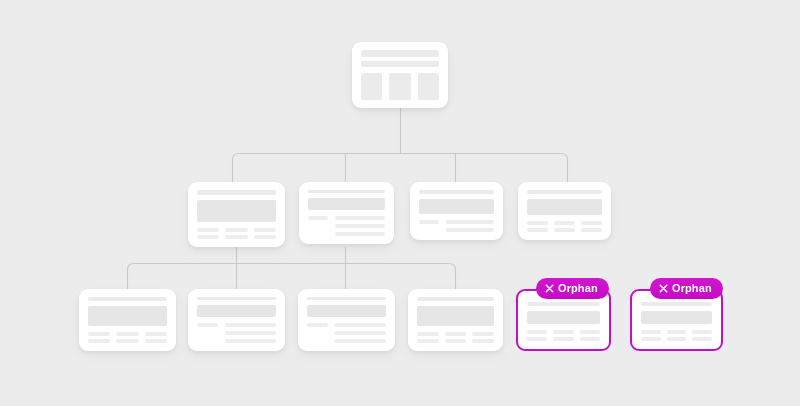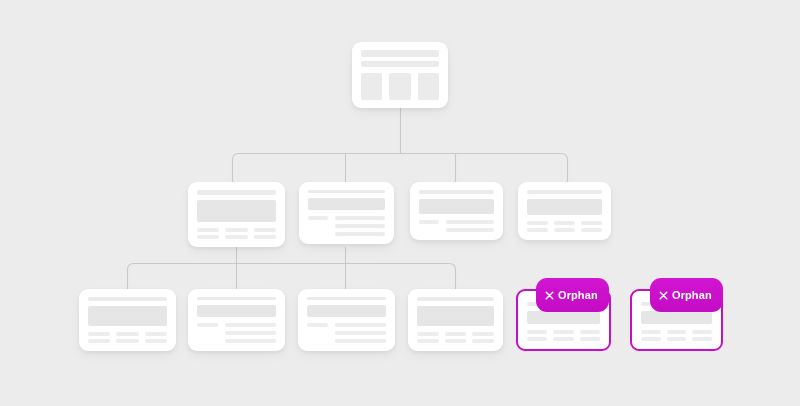--- a/index.html
+++ b/index.html
@@ -98,21 +98,21 @@
     display: flex;
     flex-direction: column;
     gap: 4px;
   }
 
   
   .orphan-badge {
     position: absolute;
     top: -13px;
     left: 18px;
-    height: 34px;
+    height: 21px;
     padding: 0 11px 0 9px;
     border-radius: 11px;
     background: #cc0ccc;
     background: linear-gradient(180deg, #d215d2 0%, #c40cc4 100%);
     color: #ffffff;
     font-size: 11px;
     font-weight: bold;
     letter-spacing: 0.1px;
     display: flex;
     align-items: center;

